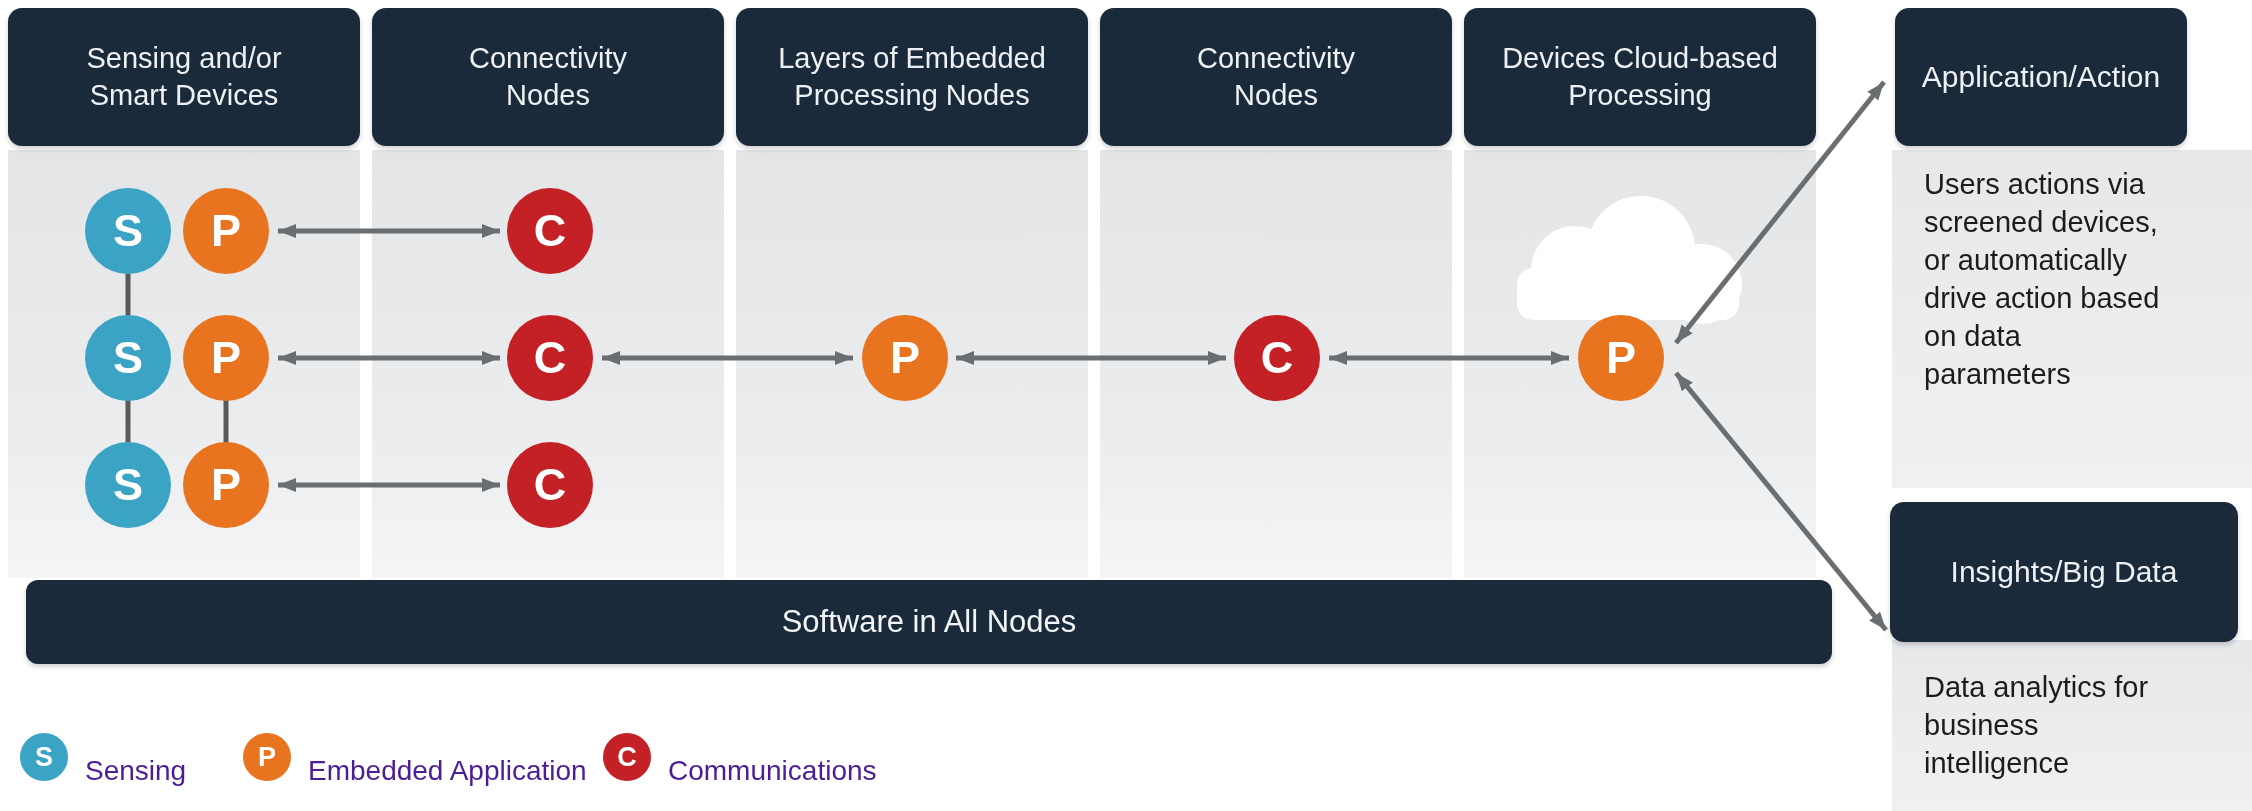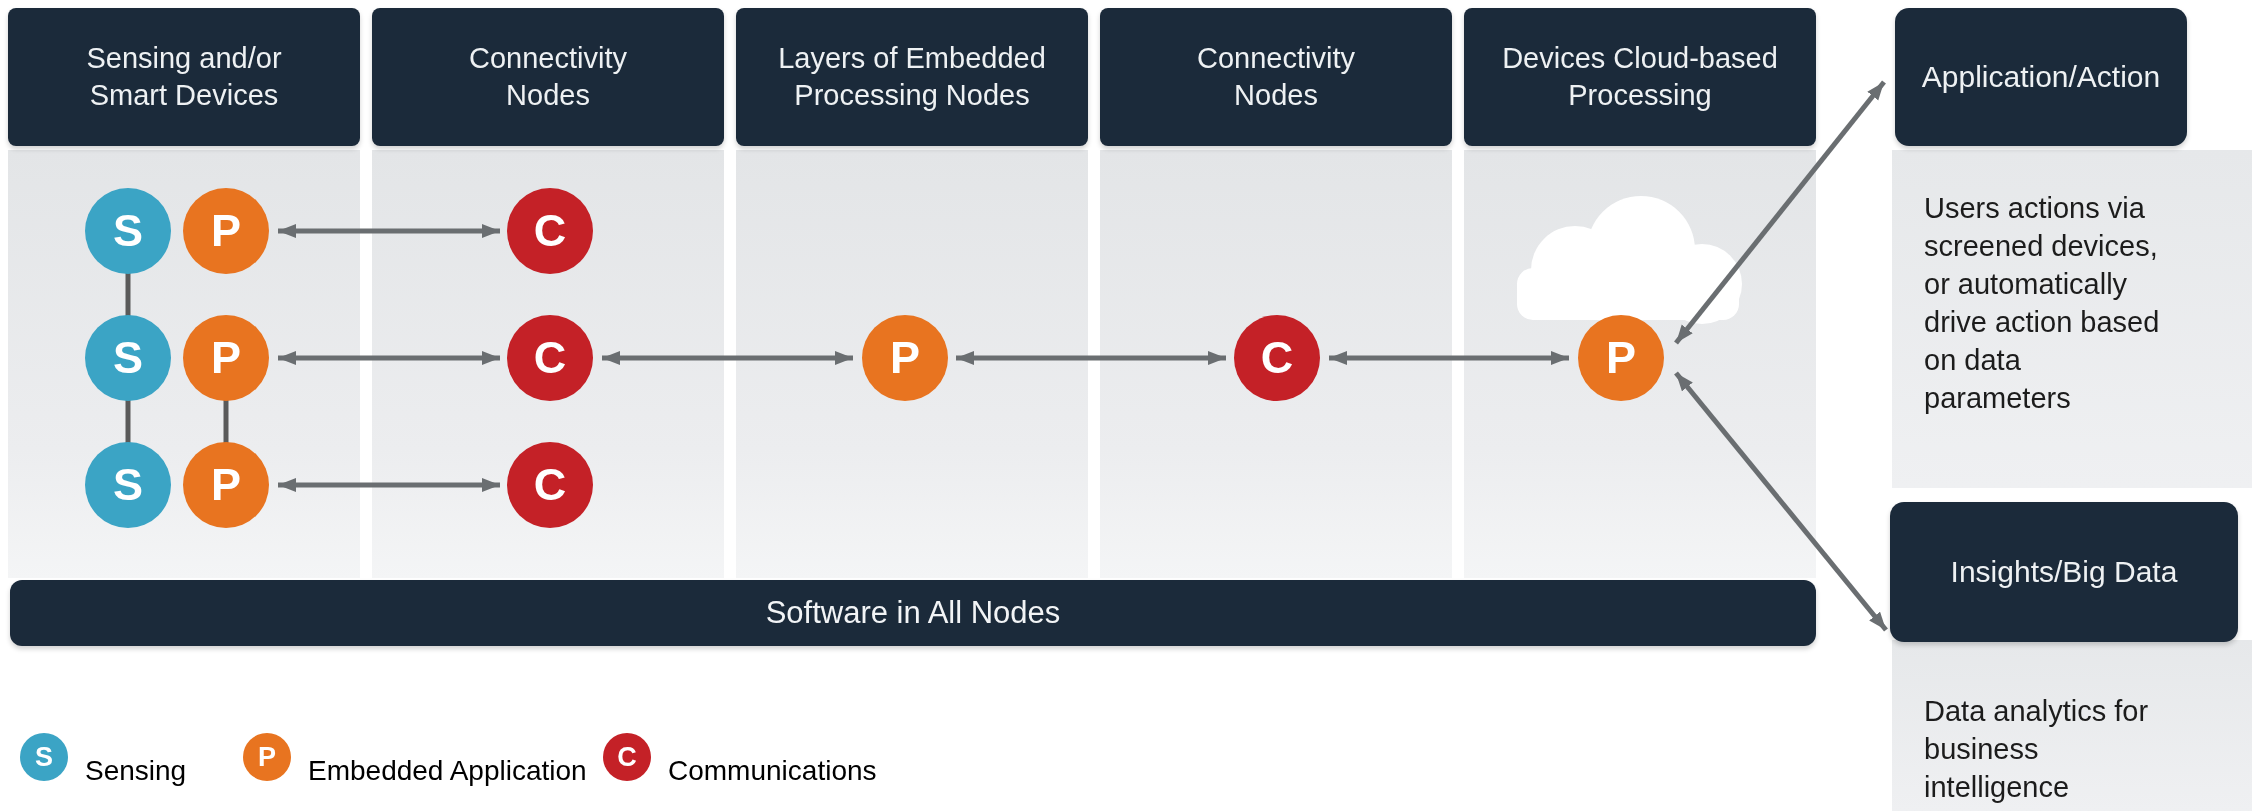--- a/index.html
+++ b/index.html
@@ -2,21 +2,21 @@
 <html><head>
 <meta charset="utf-8">
 <style>
   html,body{margin:0;padding:0;background:#ffffff;}
   #canvas{
     position:relative;width:2252px;height:811px;overflow:hidden;background:#ffffff;
     font-family:"Liberation Sans", sans-serif;
   }
   
   .hdr{
-    position:absolute;top:8px;width:352px;height:138px;background:#1b2a3a;border-radius:8px;
+    position:absolute;top:8px;width:352px;height:138px;background:#1b2a3a;border-radius:14px;
     color:#eef1f3;font-size:29px;line-height:37px;text-align:center;white-space:pre-line;
     display:flex;align-items:center;justify-content:center;
     box-shadow:0 3px 5px rgba(0,0,0,0.18);
   }
   
   .colbg{
     position:absolute;top:150px;width:352px;height:428px;
     background:linear-gradient(180deg,#e3e5e7 0%,#ecedef 70%,#f4f5f6 100%);
   }
   
@@ -25,25 +25,24 @@
     background:linear-gradient(180deg,#e6e8ea 0%,#eff0f2 100%);
   }
   .rp-box{
     position:absolute;background:#1b2a3a;border-radius:14px;color:#eef1f3;
     font-size:30px;display:flex;align-items:center;justify-content:center;
     box-shadow:0 3px 5px rgba(0,0,0,0.18);
   }
   .rp-body{
     position:absolute;left:1924px;width:305px;color:#1c1c1c;font-size:29px;line-height:38px;
     white-space:pre-line;
-    margin-top:24px;
   }
   
   .bar{
-    position:absolute;left:10px;top:580px;width:1806px;height:66px;background:#1b2a3a;border-radius:12px;
+    position:absolute;left:26px;top:580px;width:1806px;height:84px;background:#1b2a3a;border-radius:12px;
     color:#f2f4f6;font-size:31px;display:flex;align-items:center;justify-content:center;
     box-shadow:0 3px 5px rgba(0,0,0,0.18);
   }
   
   .node{
     position:absolute;width:86px;height:86px;border-radius:50%;
     display:flex;align-items:center;justify-content:center;
     color:#ffffff;font-weight:bold;font-size:45px;z-index:5;
   }
   .node.s{background:#3ba4c5;}
@@ -51,21 +50,21 @@
   .node.c{background:#c42127;}
   
   .legend-item{position:absolute;top:733px;height:48px;display:flex;align-items:center;gap:17px;}
   .legend-dot{
     width:48px;height:48px;border-radius:50%;display:flex;align-items:center;justify-content:center;
     color:#fff;font-weight:bold;font-size:27px;
   }
   .legend-dot.s{background:#3ba4c5;}
   .legend-dot.p{background:#e87420;}
   .legend-dot.c{background:#c42127;}
-  .legend-label{color:#000000;font-size:28px;margin-top:28px;}
+  .legend-label{color:#4c1d95;font-size:28px;margin-top:28px;}
   svg.overlay{position:absolute;left:0;top:0;z-index:3;pointer-events:none;}
   .layer-top{z-index:4;}
 </style>
 </head>
 <body>
 
 <div id="canvas">
 
   <div class="colbg" style="left:8px"></div>
   <div class="colbg" style="left:372px"></div>

